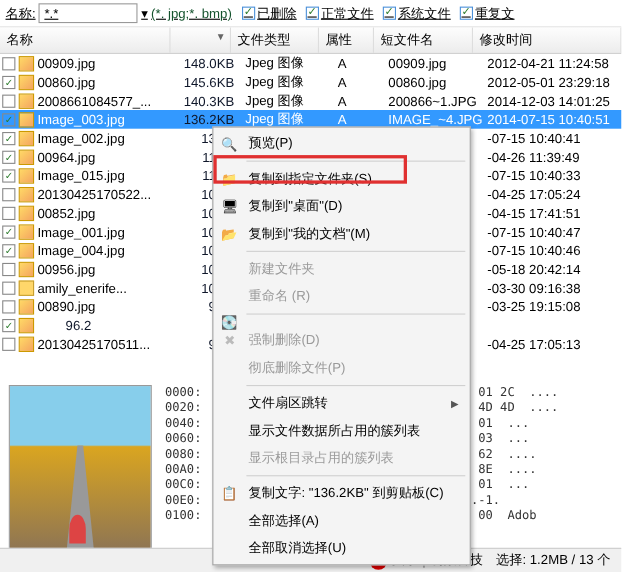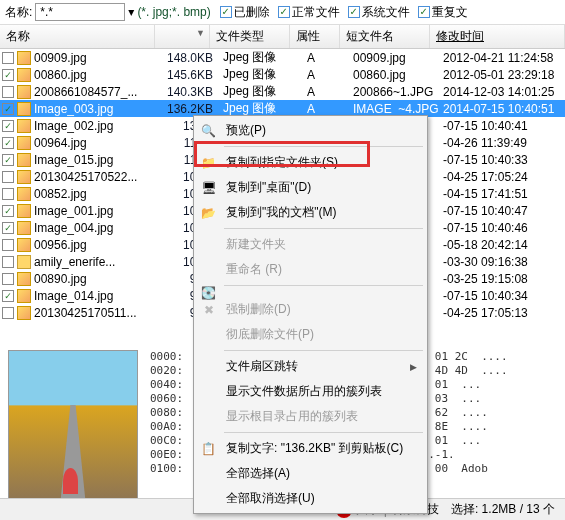--- a/index.html
+++ b/index.html
@@ -1,31 +1,31 @@
 <!DOCTYPE html>
 <html><head>
 <meta charset="utf-8">
 <style>
 * { margin: 0; padding: 0; box-sizing: border-box; font-family: "Microsoft YaHei", SimSun, sans-serif; font-size: 12px; }
 body { background: #fff; width: 565px; height: 520px; overflow: hidden; position: relative; }
-.topbar { display: flex; align-items: center; padding: 3px 5px; gap: 3px; border-bottom: 1px solid #ddd; }
+.topbar { display: flex; align-items: center; padding: 3px 5px; gap: 3px; border-bottom: 1px solid #ddd; text-decoration: underline; }
 .topbar .pattern { border: 1px solid #999; padding: 1px 4px; width: 90px; background: #fff; }
 .topbar .exts { color: #14532d; }
 .topbar .chk { display: flex; align-items: center; gap: 2px; }
 .topbar .chk .box { width: 12px; height: 12px; border: 1px solid #4a90d9; display: inline-flex; align-items: center; justify-content: center; color: #2a7a2a; font-size: 10px; line-height: 1; }
 .table { width: 100%; }
 .thead { display: flex; background: linear-gradient(#fdfdfd,#ececec); border-bottom: 1px solid #ccc; }
 .thead .th { padding: 3px 6px; border-right: 1px solid #ddd; position: relative; text-align: left; }
 .sortind { position: absolute; right: 4px; top: 3px; color: #666; font-size: 9px; }
 .col-name { width: 155px; }
 .col-size { width: 55px; text-align: right; }
 .col-type { width: 80px; }
 .col-attr { width: 50px; }
 .col-short { width: 90px; }
-.col-date { flex: 1; text-decoration: underline; }
+.col-date { flex: 1; }
 .tbody { }
 .row { display: flex; align-items: center; padding: 0 0 0 2px; height: 17px; }
 .row.selected { background: #3399ff; color: #fff; }
 .row .cb { width: 12px; height: 12px; border: 1px solid #888; margin-right: 3px; display: inline-flex; align-items: center; justify-content: center; font-size: 9px; color: #2a7a2a; flex-shrink: 0; }
 .row .icon { width: 14px; height: 14px; margin-right: 3px; flex-shrink: 0; }
 .row .c-name { width: 130px; overflow: hidden; white-space: nowrap; text-overflow: ellipsis; }
 .row .c-size { width: 55px; text-align: right; color: #0f172a; padding-right: 6px; }
 .row.selected .c-size { color: #0f172a; }
 .row .c-type { width: 80px; padding-left: 4px; }
 .row .c-attr { width: 50px; padding-left: 8px; }
@@ -223,21 +223,20 @@
         <span class="c-name">00890.jpg</span>
         <span class="c-size">99.0</span>
         <span class="c-type"></span>
         <span class="c-attr"></span>
         <span class="c-short"></span>
         <span class="c-date">-03-25 19:15:08</span>
       </div>
       <div class="row">
         <span class="cb">✓</span>
         <span class="icon ic-jpg"></span>
-        <span class="c-name">Image_014.jpg</span>
         <span class="c-size">96.2</span>
         <span class="c-type"></span>
         <span class="c-attr"></span>
         <span class="c-short"></span>
         <span class="c-date">-07-15 10:40:34</span>
       </div>
       <div class="row">
         <span class="cb"></span>
         <span class="icon ic-jpg"></span>
         <span class="c-name">20130425170511...</span>

